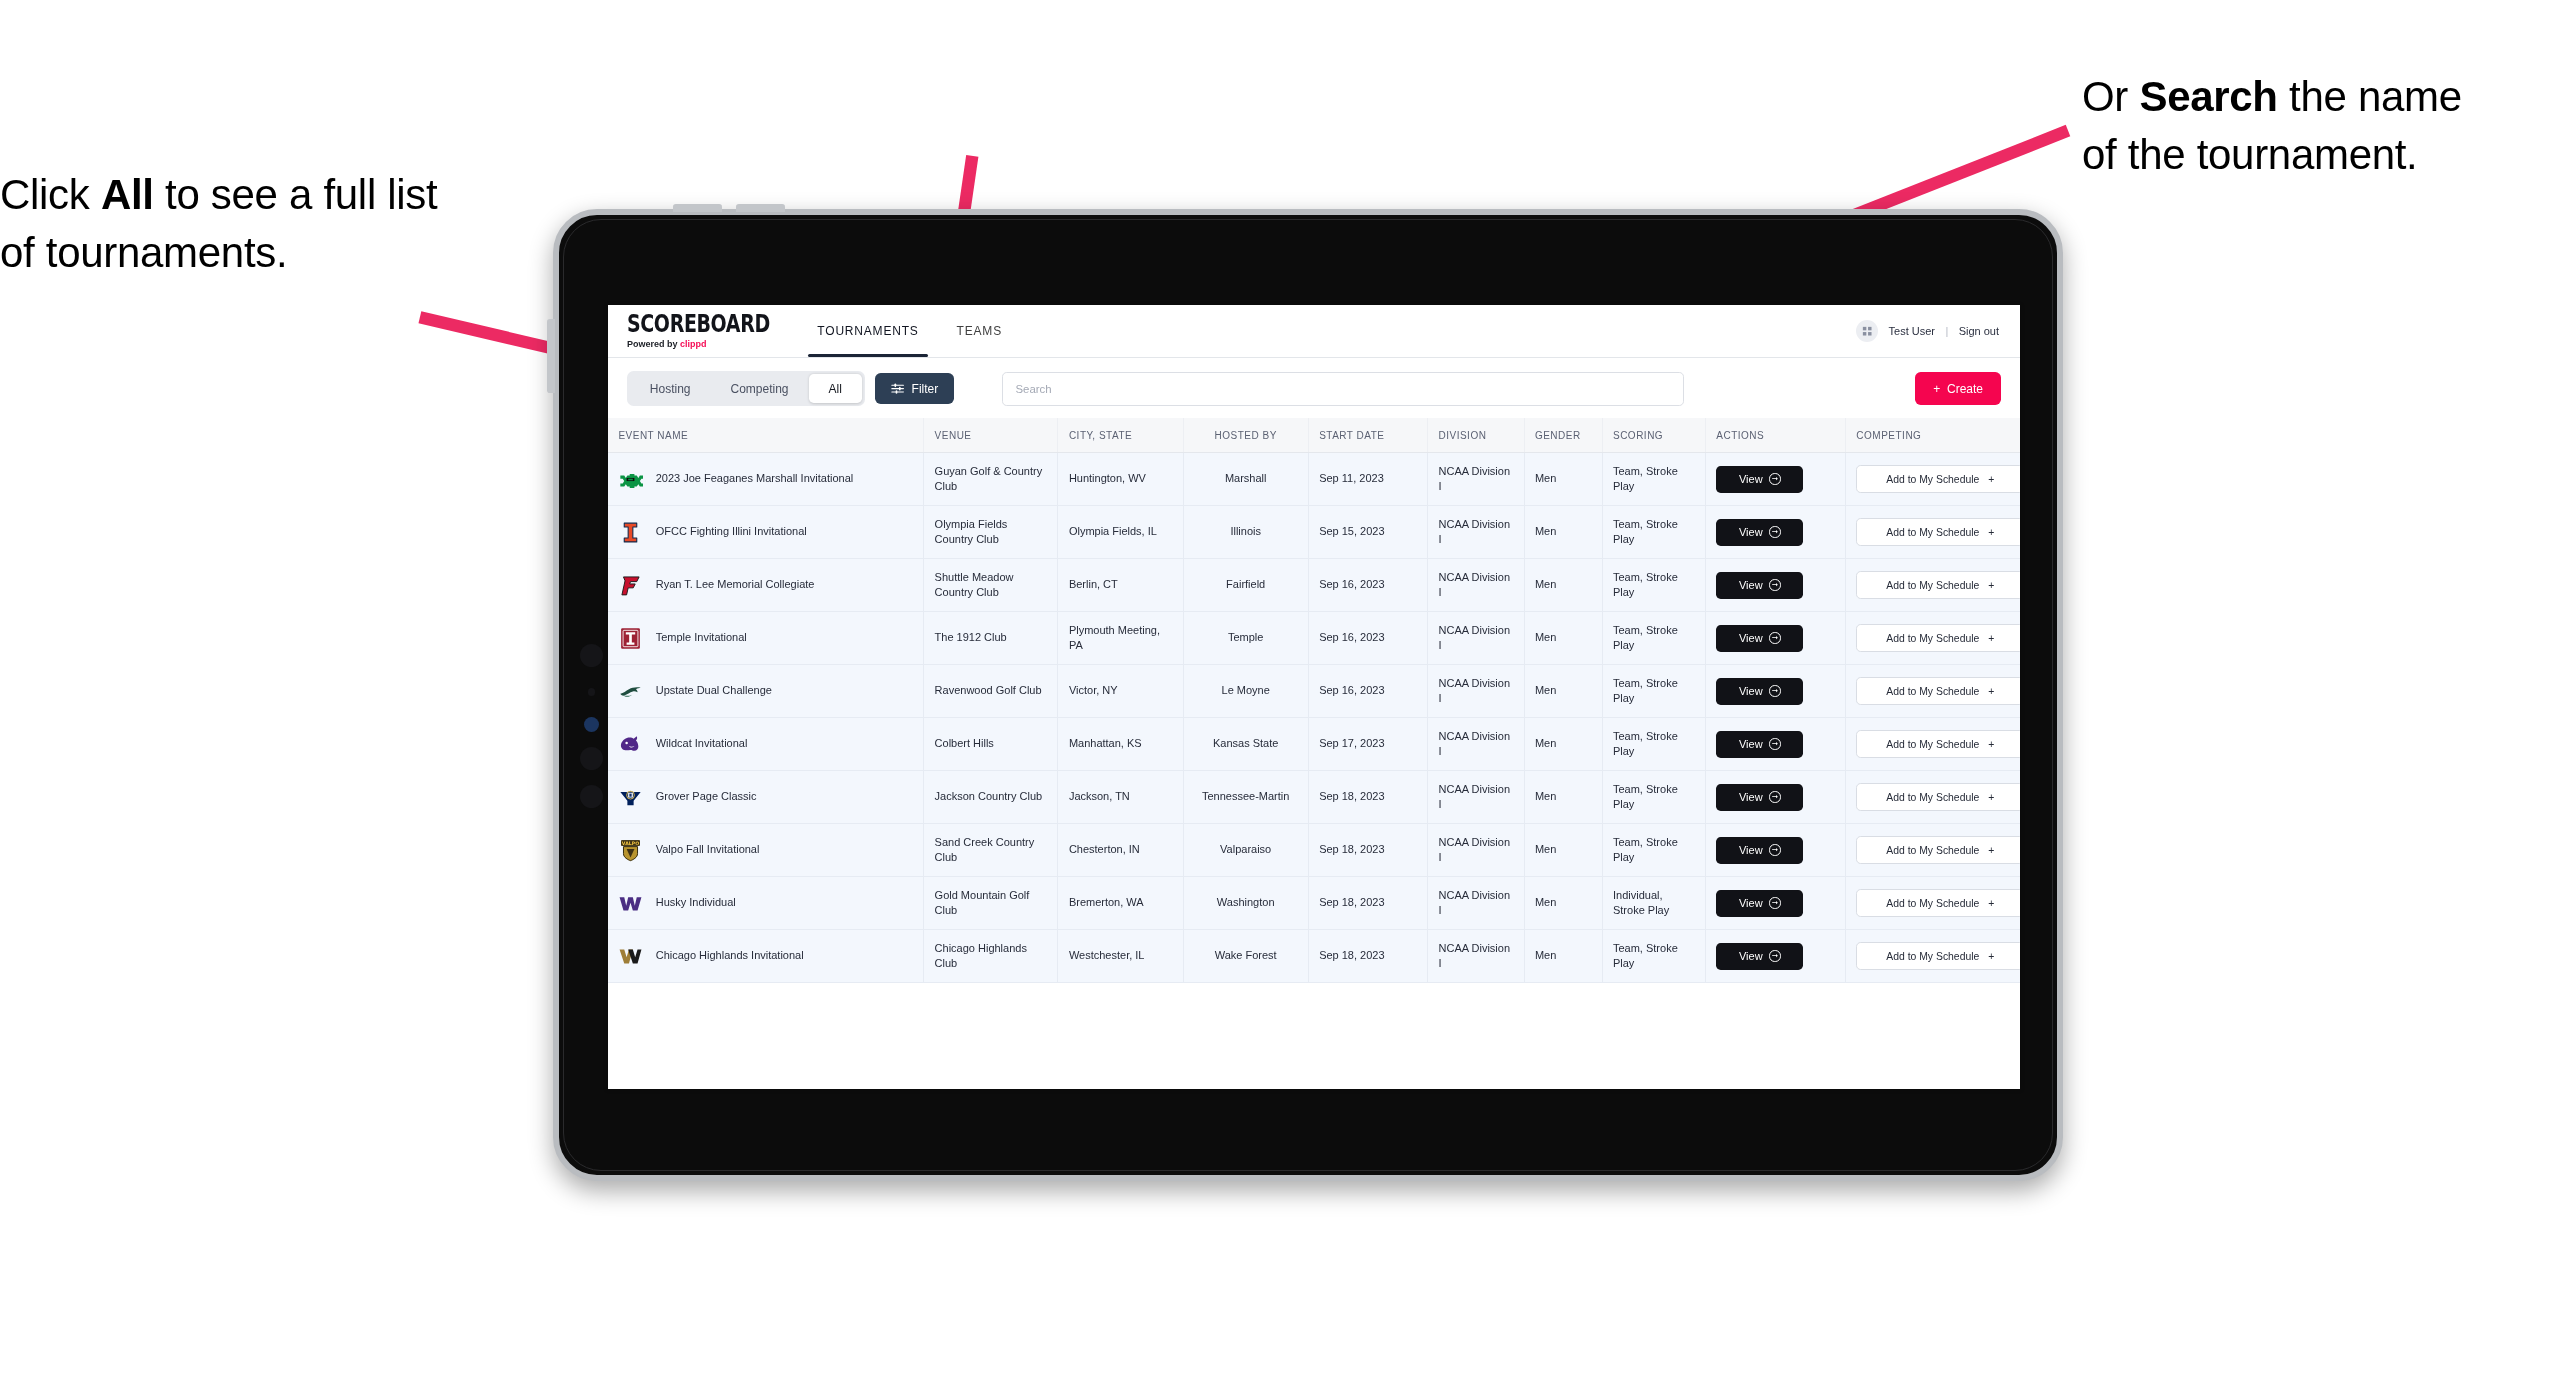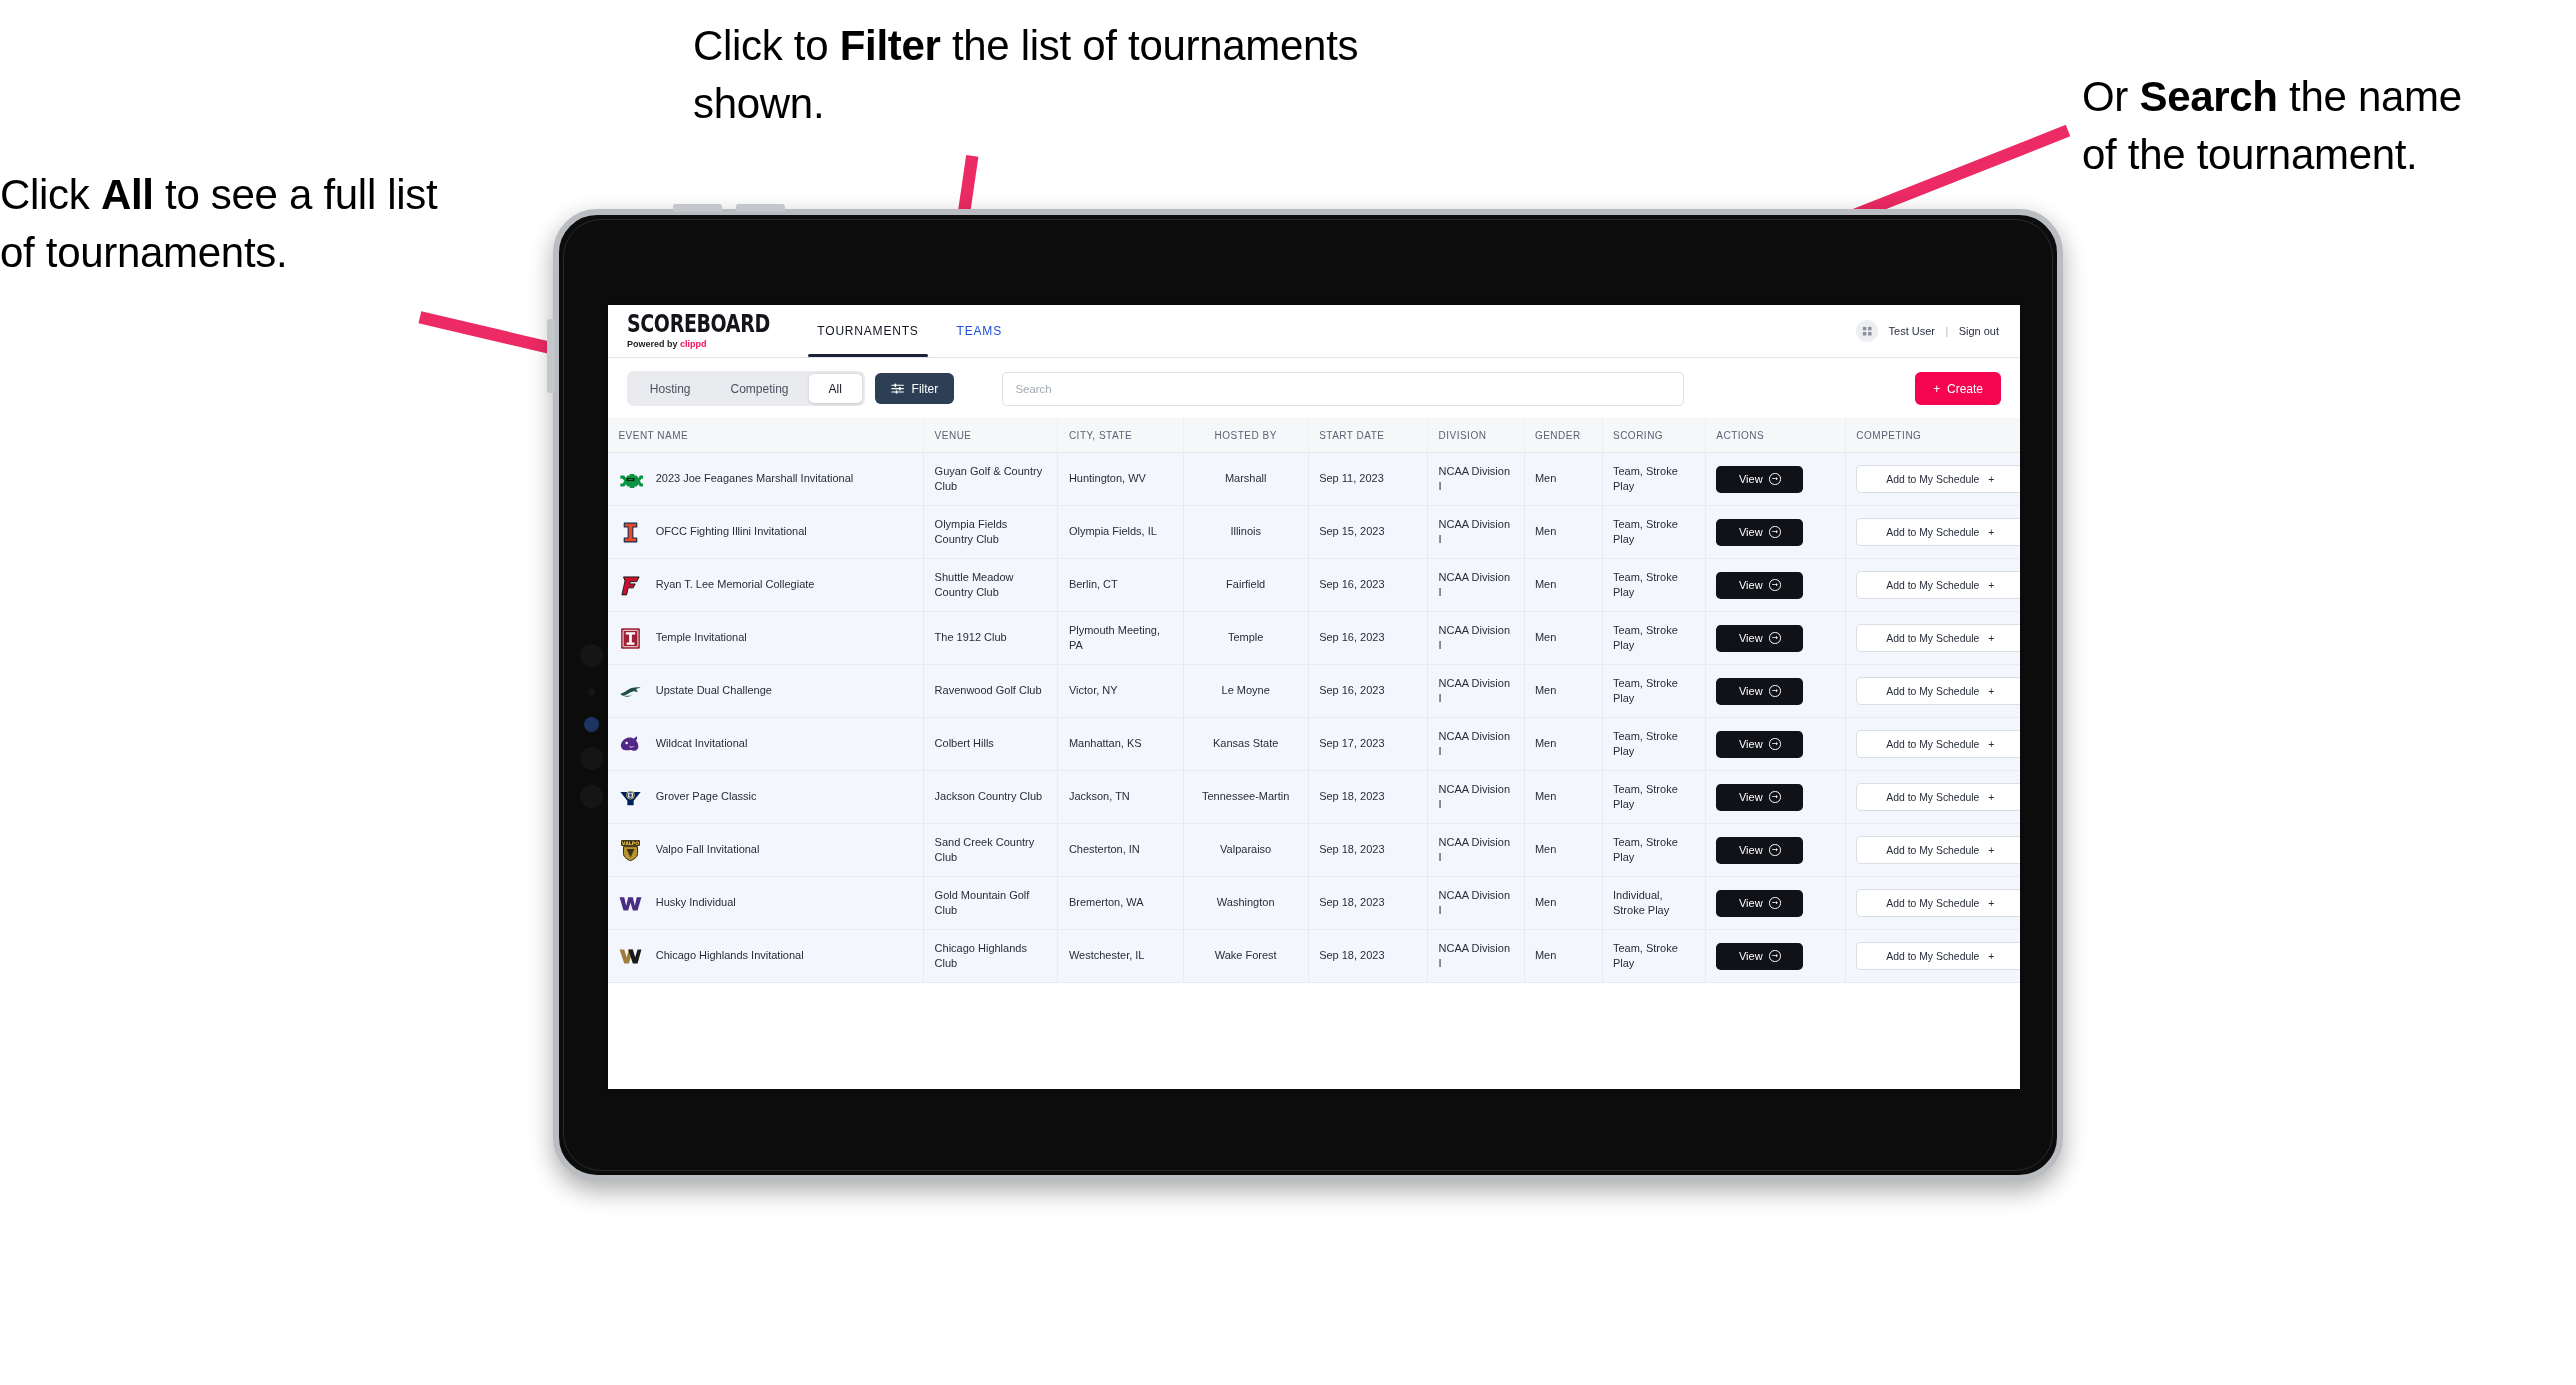--- a/index.html
+++ b/index.html
@@ -67,21 +67,21 @@
     font-weight:700; font-size:20px; letter-spacing:-0.4px;
     color:#12141a; line-height:1; transform: scaleY(1.25) scaleX(.95);
     transform-origin: left center;
   }
   .brand-sub { margin-top:6.6px; font-size:9px; color:#1c1f26; font-weight:600; }
   .brand-sub .clippd { color:#f50d56; font-weight:800; }
 
   .navtabs { display:flex; align-items:stretch; height:100%; }
   .navtab {
     display:flex; align-items:center; padding:0 19px;
-    font-size:12px; letter-spacing:0.8px; color:#1d4ed8; font-weight:500;
+    font-size:12px; letter-spacing:0.8px; color:#404040; font-weight:500;
     position:relative; cursor:pointer; white-space:nowrap;
   }
   .navtab.active { color:#111521; }
   .navtab.active::after{
     content:""; position:absolute; left:9.5px; right:9.5px; bottom:0;
     height:2.8px; background:#1b2436; border-radius:1.9px;
   }
   .nav-right {
     margin-left:auto; display:flex; align-items:center; gap:10.4px;
     padding-right:21px; font-size:11px; color:#2b3040;
@@ -173,21 +173,20 @@
     font-size:10.4px; padding:7.6px 0; width:168px; border-radius:4.7px; cursor:pointer;
     white-space:nowrap;
   }
 </style>
 </head>
 <body>
 
 <div id="stage">
 
   <div class="anno" id="anno-left">Click <b>All</b> to see a full list of tournaments.</div>
-  <div class="anno" id="anno-top">Click to <b>Filter</b> the list of tournaments shown.</div>
   <div class="anno" id="anno-right">Or <b>Search</b> the name of the tournament.</div>
 
   <svg class="arrow" style="left:418px; top:304px; width:399px; height:114px;" viewBox="0 0 420 120">
     <path d="M2,14 L360,98" stroke="#ec2a63" stroke-width="13" fill="none"></path>
     <path d="M404,112 L336,70 L350,108 Z" fill="#ec2a63"></path>
   </svg>
 
   <svg class="arrow" style="left:883px; top:152px; width:171px; height:247px;" viewBox="0 0 180 260">
     <path d="M94,4 L66,196" stroke="#ec2a63" stroke-width="13" fill="none"></path>
     <path d="M54,252 L40,172 L90,198 Z" fill="#ec2a63"></path>

